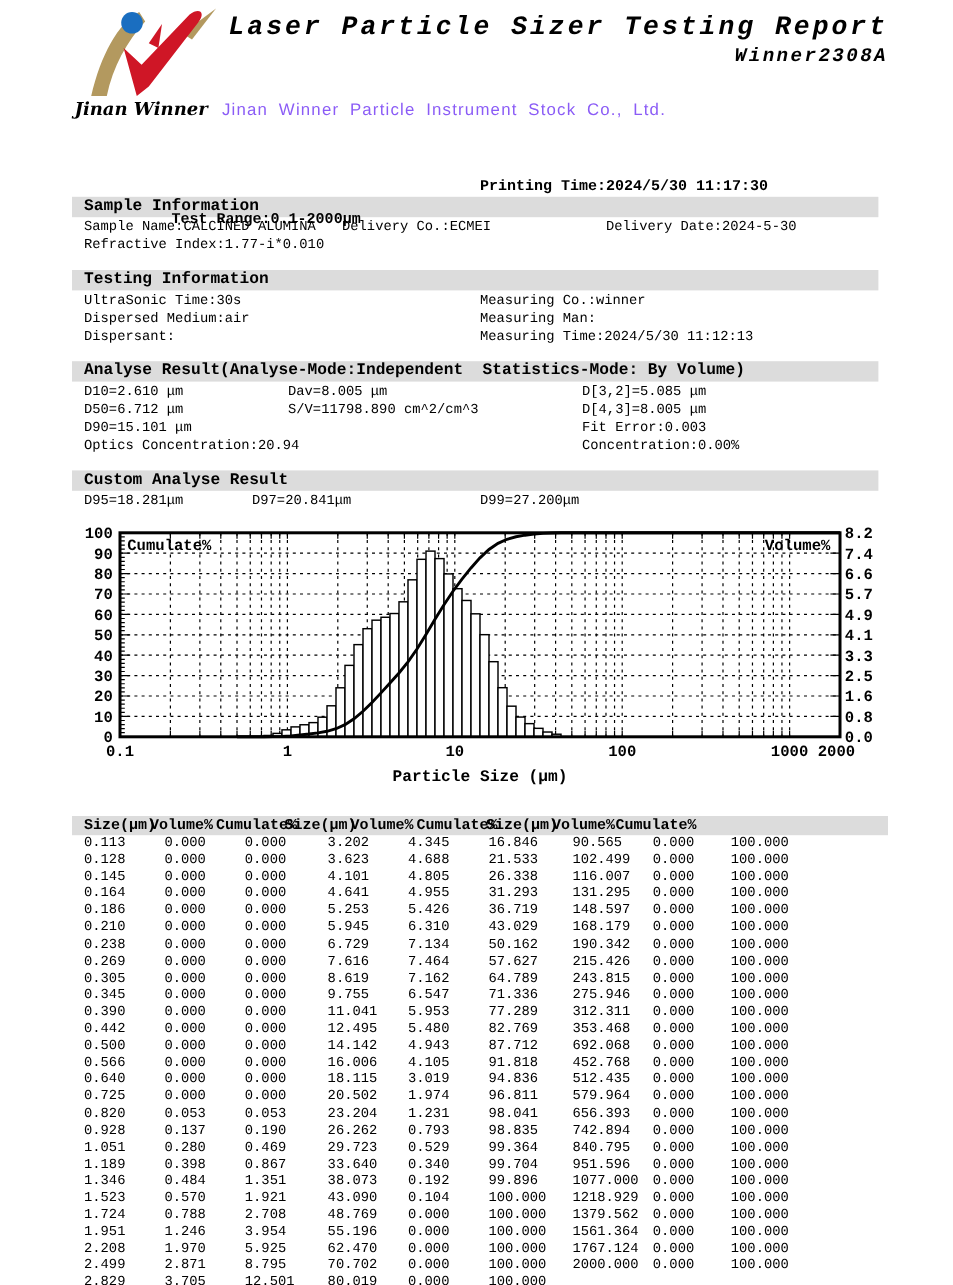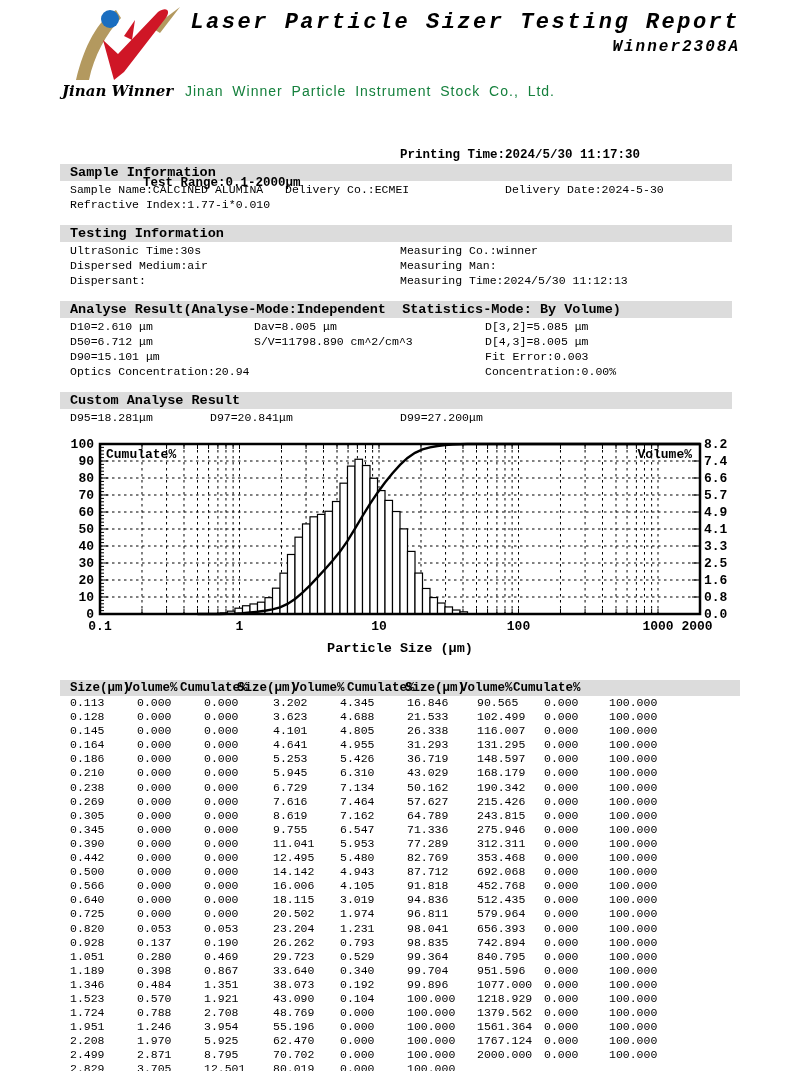--- a/index.html
+++ b/index.html
@@ -13,37 +13,37 @@
   .logo-svg{position:absolute;left:12px;top:6px;}
   .logo-text{position:absolute;left:2px;top:82px;width:150px;
              font-family:"DejaVu Serif","Liberation Serif",serif;
              font-style:italic;font-weight:bold;font-size:15px;}
   .titles{position:absolute;right:0px;top:10px;text-align:right;
           font-style:italic;font-weight:bold;}
   .title1{font-size:22px;letter-spacing:2.5px;margin-left:17px;}
   .title2{font-size:16px;letter-spacing:2px;margin-top:3px;}
   .company{position:absolute;left:125px;top:83px;
            font-family:"Liberation Sans","DejaVu Sans",sans-serif;
-           font-size:14px;letter-spacing:1px;color:#15803d;word-spacing:4px;}
+           font-size:14px;letter-spacing:1px;color:#8b5cf6;word-spacing:4px;}
   .rangerow{position:relative;height:16px;margin-top:6px;margin-bottom:12px;
             font-weight:bold;font-size:12.5px;}
   .rangerow span{position:absolute;white-space:pre;}
   .range-label{left:83px;margin-top:40px;}
   .print-label{left:340px;margin-top:12px;}
 
   
   .band{background:#dcdcdc;width:662px;height:17px;line-height:17px;
         font-weight:bold;font-size:13.5px;white-space:pre;padding-left:10px;
         margin-top:12px;}
 
   
   .irow{position:relative;height:15px;font-size:11.5px;}
   .irow span{position:absolute;white-space:pre;}
   .c0{left:10px;} .c1{left:225px;} .c2{left:445px;}
-  .a1{left:194px;text-align:right;} .a2{left:425px;}
+  .a1{left:180px;text-align:right;} .a2{left:425px;}
   .k1{left:150px;} .k2{left:340px;}
   .t1{left:340px;}
   .rows-block{padding-top:2px;}
 
   
   .chart-wrap{margin-top:8px;}
   svg text{font-family:"Liberation Mono","DejaVu Sans Mono",monospace;
            font-weight:bold;font-size:13px;}
   .axis-title{text-align:center;font-weight:bold;font-size:13.5px;
               margin-top:2px;width:680px;}

